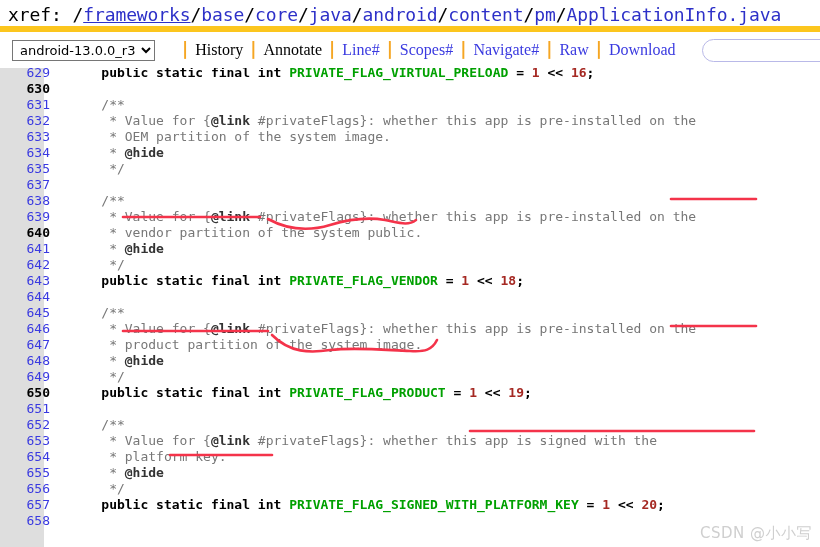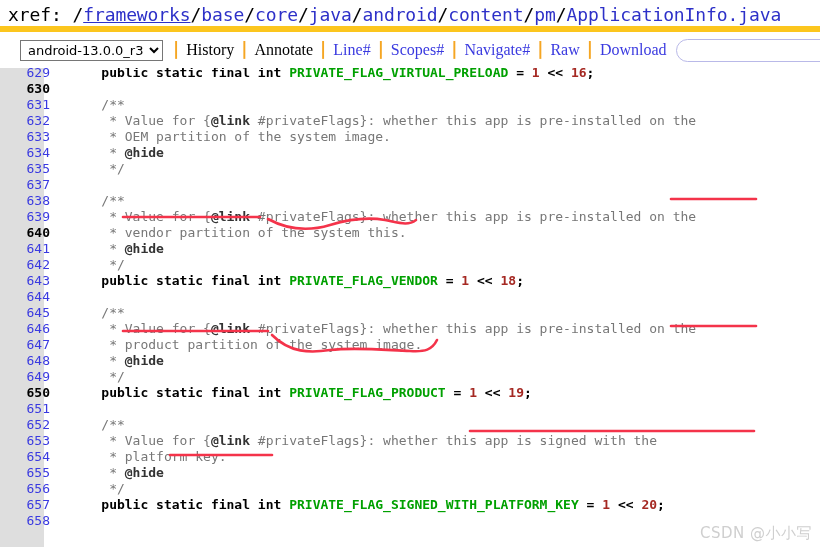--- a/index.html
+++ b/index.html
@@ -39,23 +39,23 @@
     height: 6px;
     background: #fcc61e;
     width: 100%;
   }
 
   
   #toolbar {
     height: 36px;
     display: flex;
     align-items: center;
-    padding-left: 20px;
+    padding-left: 12px;
     white-space: nowrap;
-    gap: 0;
+    gap: 17px;
   }
   #version-select {
     font-family: "DejaVu Sans", sans-serif;
     font-size: 13px;
     padding: 1px 2px 1px 3px;
     border: 1px solid #767676;
     background: #ffffff;
     color: #000;
     height: 21px;
     border-radius: 0;
@@ -183,21 +183,21 @@
       <div class="codeline"><a href="#" class="lineno">629</a><span class="codetext">    <span class="kw">public static final int</span> <span class="const">PRIVATE_FLAG_VIRTUAL_PRELOAD</span> <span class="op">=</span> <span class="num">1</span> <span class="op">&lt;&lt;</span> <span class="num">16</span><span class="op">;</span></span></div>
       <div class="codeline"><a href="#" class="lineno decade">630</a><span class="codetext"></span></div>
       <div class="codeline"><a href="#" class="lineno">631</a><span class="codetext">    <span class="cmt">/**</span></span></div>
       <div class="codeline"><a href="#" class="lineno">632</a><span class="codetext">     <span class="cmt">* Value for {</span><span class="tag">@link</span> <span class="cmt">#privateFlags}: whether this app is pre-installed on the</span></span></div>
       <div class="codeline"><a href="#" class="lineno">633</a><span class="codetext">     <span class="cmt">* OEM partition of the system image.</span></span></div>
       <div class="codeline"><a href="#" class="lineno">634</a><span class="codetext">     <span class="cmt">* </span><span class="tag">@hide</span></span></div>
       <div class="codeline"><a href="#" class="lineno">635</a><span class="codetext">     <span class="cmt">*/</span></span></div>
       <div class="codeline"><a href="#" class="lineno">637</a><span class="codetext"></span></div>
       <div class="codeline"><a href="#" class="lineno">638</a><span class="codetext">    <span class="cmt">/**</span></span></div>
       <div class="codeline"><a href="#" class="lineno">639</a><span class="codetext">     <span class="cmt">* Value for {</span><span class="tag">@link</span> <span class="cmt">#privateFlags}: whether this app is pre-installed on the</span></span></div>
-      <div class="codeline"><a href="#" class="lineno decade">640</a><span class="codetext">     <span class="cmt">* vendor partition of the system this.</span></span></div>
+      <div class="codeline"><a href="#" class="lineno decade">640</a><span class="codetext">     <span class="cmt">* vendor partition of the system public.</span></span></div>
       <div class="codeline"><a href="#" class="lineno">641</a><span class="codetext">     <span class="cmt">* </span><span class="tag">@hide</span></span></div>
       <div class="codeline"><a href="#" class="lineno">642</a><span class="codetext">     <span class="cmt">*/</span></span></div>
       <div class="codeline"><a href="#" class="lineno">643</a><span class="codetext">    <span class="kw">public static final int</span> <span class="const">PRIVATE_FLAG_VENDOR</span> <span class="op">=</span> <span class="num">1</span> <span class="op">&lt;&lt;</span> <span class="num">18</span><span class="op">;</span></span></div>
       <div class="codeline"><a href="#" class="lineno">644</a><span class="codetext"></span></div>
       <div class="codeline"><a href="#" class="lineno">645</a><span class="codetext">    <span class="cmt">/**</span></span></div>
       <div class="codeline"><a href="#" class="lineno">646</a><span class="codetext">     <span class="cmt">* Value for {</span><span class="tag">@link</span> <span class="cmt">#privateFlags}: whether this app is pre-installed on the</span></span></div>
       <div class="codeline"><a href="#" class="lineno">647</a><span class="codetext">     <span class="cmt">* product partition of the system image.</span></span></div>
       <div class="codeline"><a href="#" class="lineno">648</a><span class="codetext">     <span class="cmt">* </span><span class="tag">@hide</span></span></div>
       <div class="codeline"><a href="#" class="lineno">649</a><span class="codetext">     <span class="cmt">*/</span></span></div>
       <div class="codeline"><a href="#" class="lineno decade">650</a><span class="codetext">    <span class="kw">public static final int</span> <span class="const">PRIVATE_FLAG_PRODUCT</span> <span class="op">=</span> <span class="num">1</span> <span class="op">&lt;&lt;</span> <span class="num">19</span><span class="op">;</span></span></div>

